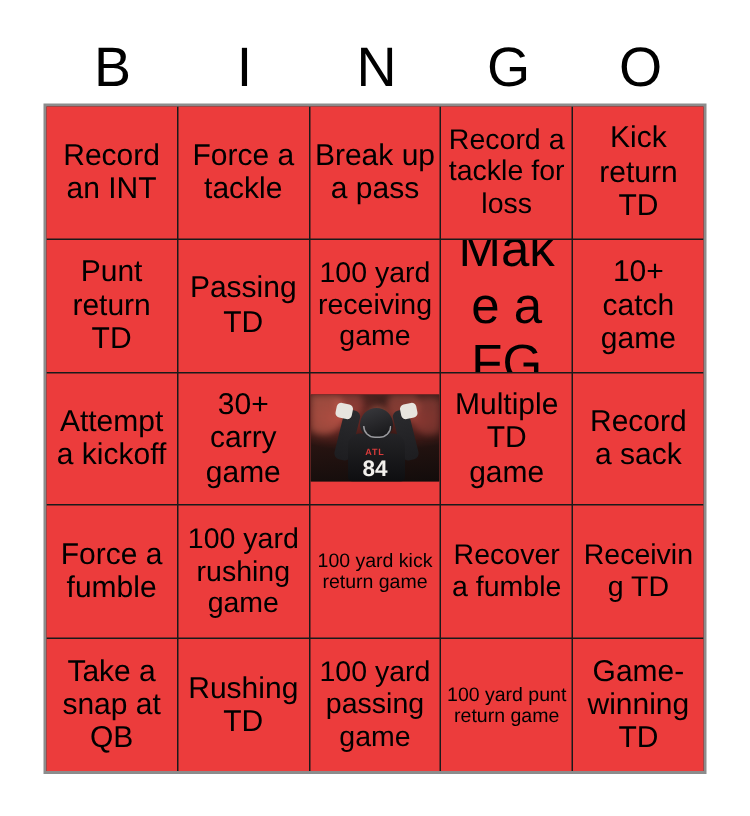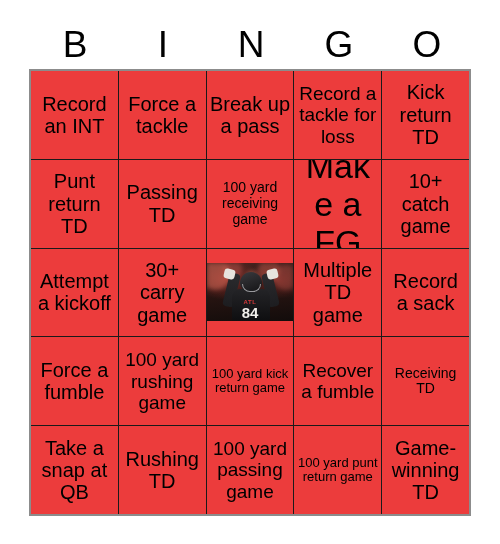--- a/index.html
+++ b/index.html
@@ -81,21 +81,21 @@
     display: block;
     width: 100%;
     line-height: 1.12;
     word-wrap: break-word;
   }
 
   
   .fs-xl  .cell-text { font-size: 34px; }
   .fs-lg  .cell-text { font-size: 20px; }
   .fs-md  .cell-text { font-size: 19px; }
-  .fs-sm  .cell-text { font-size: 14px; }
+  .fs-sm  .cell-text { font-size: 19px; }
   .fs-xs  .cell-text { font-size: 13px; }
 
   
   .cell.photo {
     padding: 0;
     align-items: center;
     justify-content: center;
   }
   .photo-frame {
     width: 88px;

